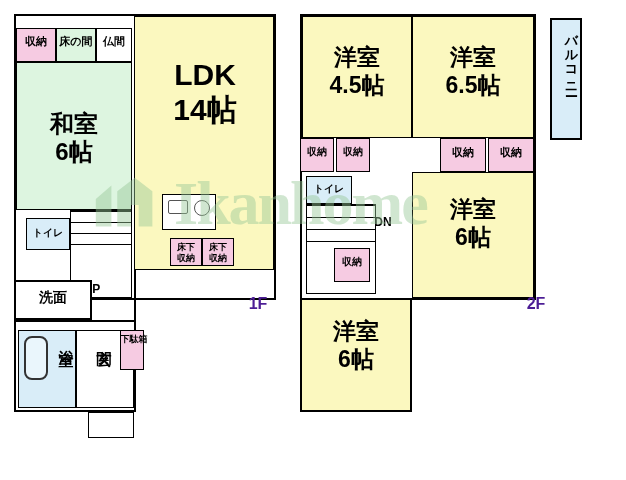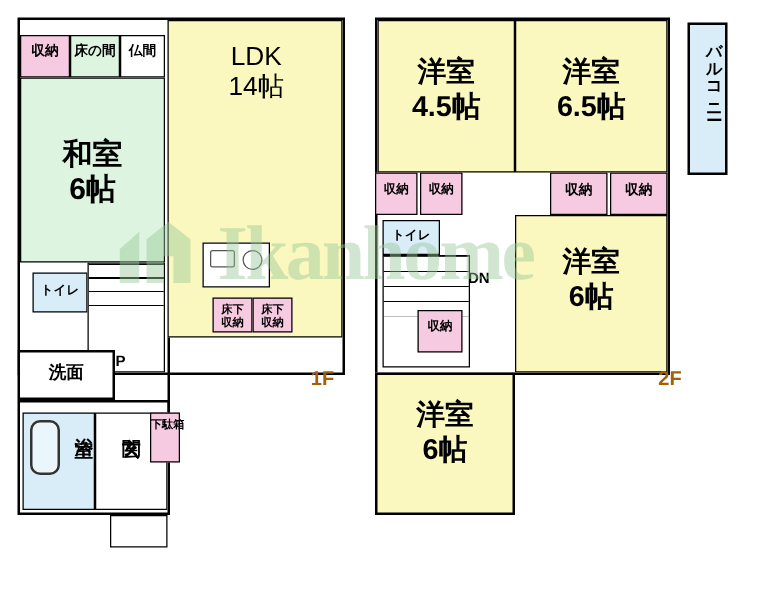--- a/index.html
+++ b/index.html
@@ -65,37 +65,37 @@
   .wm-mark {
     position: absolute;
     left: 0px;
     top: 4px;
     width: 78px;
     height: 78px;
   }
   .floor-tag {
     font-size: 16px;
     font-weight: bold;
-    color: #a16207;
+    color: #4c1d95;
   }
   .vert {
     writing-mode: vertical-rl;
     text-orientation: upright;
     letter-spacing: 1px;
   }
 </style>
 </head>
 <body>
 
 <div id="plan">
 
   <div class="box outline f-white" style="left:14px; top:14px; width:262px; height:286px;"></div>
 
   <div class="box thin f-ldk" style="left:134px; top:16px; width:140px; height:254px;"></div>
-  <div class="lbl" style="left:144px; top:34px; width:122px; font-size:21px; font-weight:normal; line-height:1.15;">LDK
+  <div class="lbl" style="left:144px; top:58px; width:122px; font-size:30px; font-weight:bold; line-height:1.15;">LDK
 14帖</div>
 
   <div class="box thin f-wa" style="left:16px; top:62px; width:116px; height:148px;"></div>
   <div class="lbl" style="left:18px; top:110px; width:112px; font-size:24px; font-weight:bold; line-height:1.15;">和室
 6帖</div>
 
   <div class="box thin f-clo" style="left:16px; top:28px; width:40px; height:34px;"></div>
   <div class="lbl" style="left:16px; top:36px; width:40px; font-size:11px; font-weight:bold;">収納</div>
 
   <div class="box thin f-wa" style="left:56px; top:28px; width:40px; height:34px;"></div>

